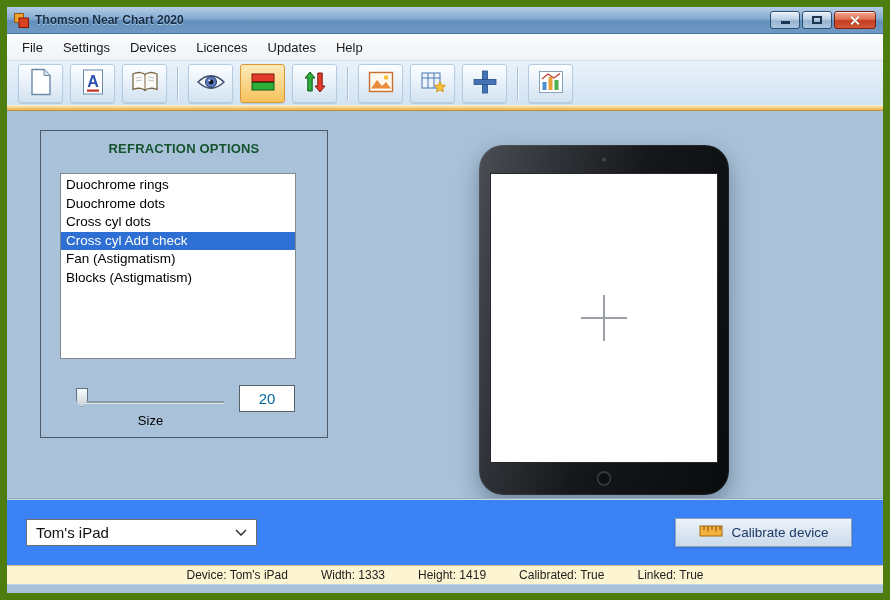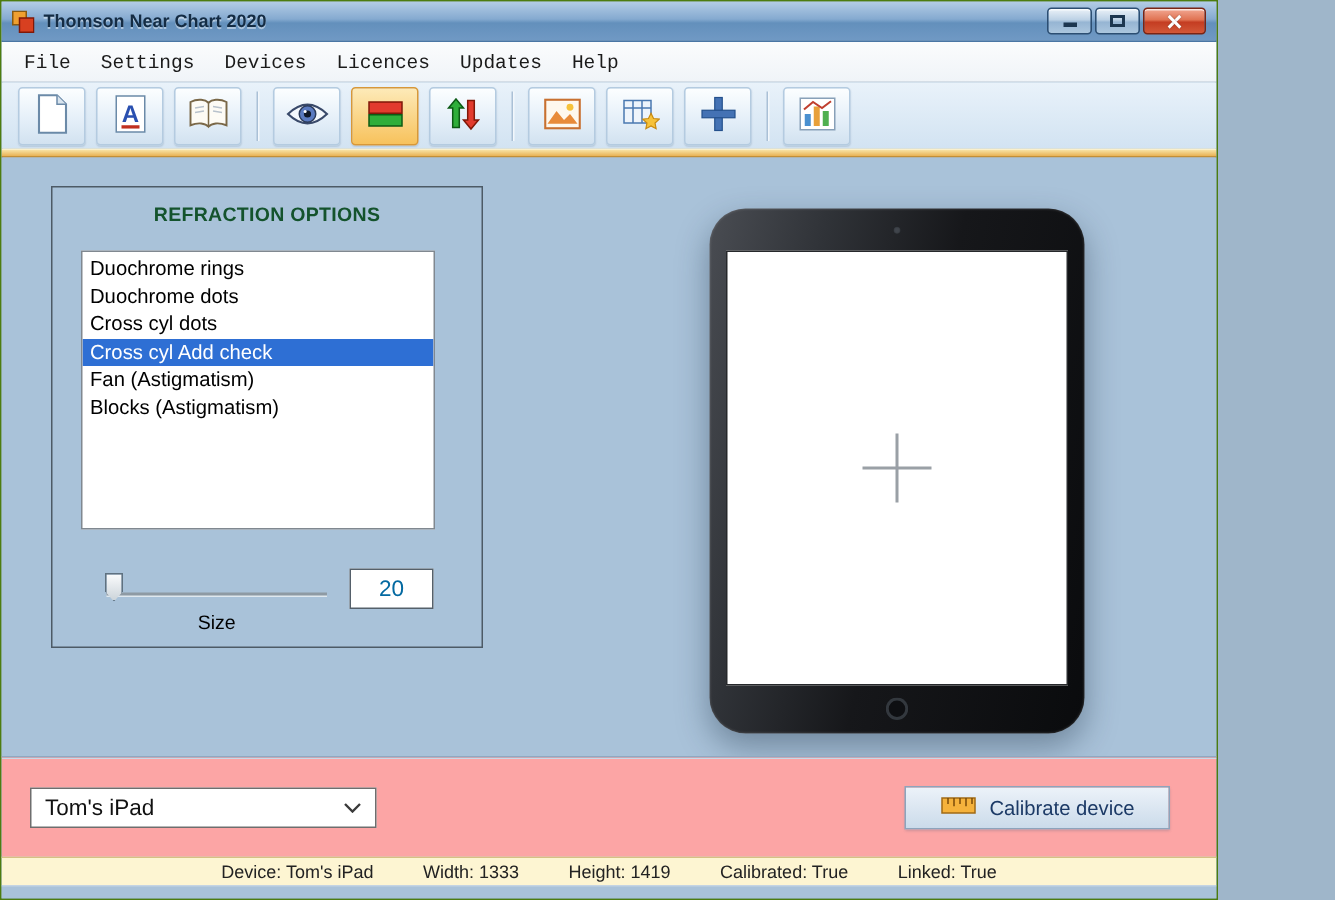--- a/index.html
+++ b/index.html
@@ -1,21 +1,21 @@
 <!DOCTYPE html>
 <html><head>
 <meta charset="utf-8">
 <style>
   * { box-sizing: border-box; margin: 0; padding: 0; }
   html,body { background:#9fb6ca; }
   body { font-family:"Liberation Sans", sans-serif; }
 
   .window {
-    position:relative; width:812px; height:600px;
-    border:1px solid #4d7c0f; background:#a9c2d9;
+    position:relative; width:890px; height:600px;
+    border:7px solid #4d7c0f; background:#a9c2d9;
     display:flex; flex-direction:column; overflow:hidden;
     box-shadow: inset 0 0 0 1px #7da0c2;
   }
 
   
   .titlebar {
     height:27px; flex:0 0 27px;
     background:linear-gradient(#b4cde6 0%, #85aad0 45%, #6390bc 55%, #7099c4 100%);
     border-bottom:1px solid #4a76a4;
     display:flex; align-items:center; padding:0 7px; gap:6px;
@@ -43,21 +43,21 @@
   }
   .glyph-close::before { transform:rotate(45deg); }
   .glyph-close::after  { transform:rotate(-45deg); }
 
   
   .menubar {
     height:27px; flex:0 0 27px; background:linear-gradient(#fbfcfd,#f0f4f8);
     border-bottom:1px solid #d4dde6;
     display:flex; align-items:center; padding:0 5px; font-size:13px; color:#1a1a1a;
   }
-  .menu-item { padding:6px 10px; cursor:default;font-family:Liberation Mono, monospace; }
+  .menu-item { padding:6px 10px; cursor:default; }
 
   
   .toolbar {
     height:44px; flex:0 0 44px;
     background:linear-gradient(#e9f2fa,#d2e3f2);
     display:flex; align-items:center; padding:0 11px; gap:7px;
   }
   .tb {
     width:45px; height:39px; border:1px solid #b4cbe0; border-radius:3px;
     background:linear-gradient(#fcfeff,#e3eef8 60%, #d2e2f0);
@@ -111,21 +111,21 @@
   }
   .ipad-screen { position:absolute; left:11px; right:11px; top:28px; bottom:32px; background:#fff; border:1px solid #26282b; }
   .ipad-camera { position:absolute; top:12px; left:50%; transform:translateX(-50%); width:5px; height:5px; border-radius:50%; background:#40454c; box-shadow:inset 0 0 1px #000; }
   .ipad-home { position:absolute; bottom:9px; left:50%; transform:translateX(-50%); width:15px; height:15px; border-radius:50%; background:#0e0f12; box-shadow:inset 0 0 0 2px #33383e; }
   .cross { position:absolute; left:50%; top:50%; width:0; height:0; }
   .cross .h { position:absolute; left:-23px; top:-1px; width:46px; height:1.6px; background:#9aa0a6; }
   .cross .v { position:absolute; left:-1px; top:-23px; width:1.6px; height:46px; background:#9aa0a6; }
 
   
   .bottombar {
-    height:67px; flex:0 0 67px; position:relative; background:#fca5a5;
+    height:67px; flex:0 0 67px; position:relative; background:#3b82f6;
     border-top:1px solid #8fa9c2; box-shadow:inset 0 1px 0 #c9d9e8;
   }
   .combo {
     position:absolute; left:19px; top:20px; width:231px; height:27px;
     background:#fff; border:1px solid #6e6e6e;
     display:flex; align-items:center; padding:0 9px; font-size:15px; color:#111;
   }
   .combo-text { flex:1 1 auto; }
   .combo-arrow { display:flex; }
   .calibrate {

